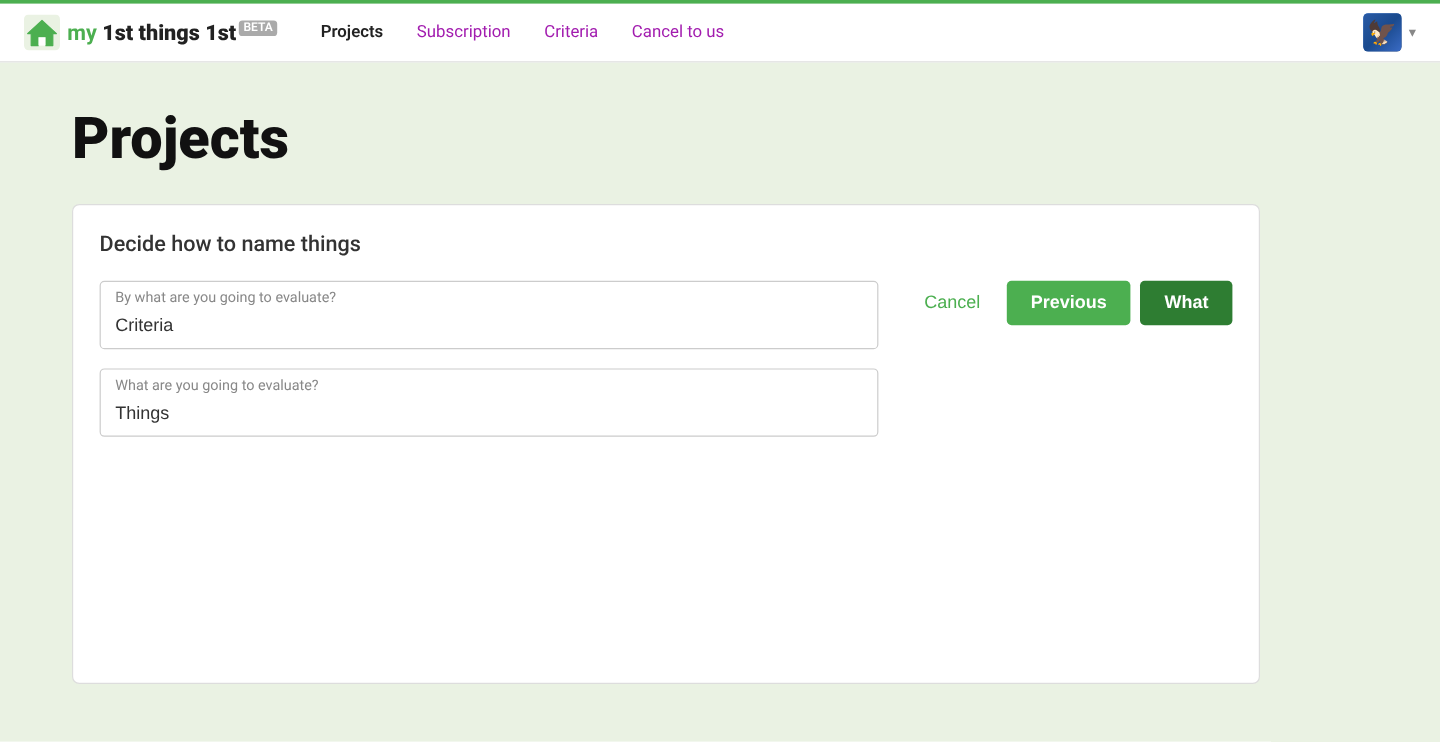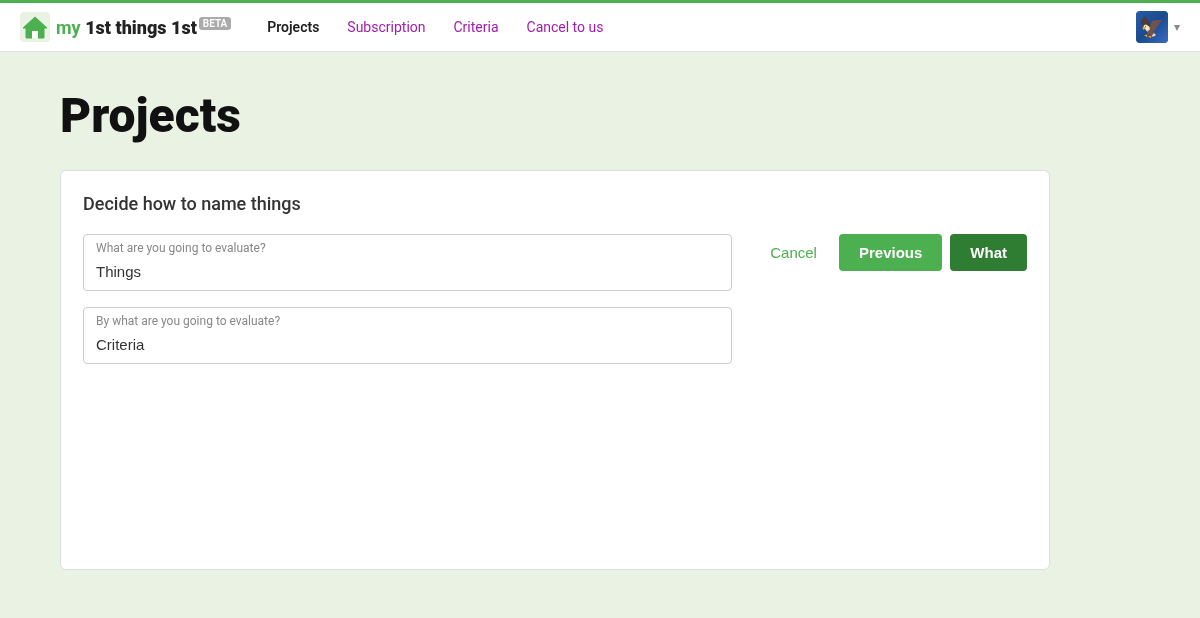--- a/index.html
+++ b/index.html
@@ -269,29 +269,29 @@
   <h1 class="page-title">Projects</h1>
 
   <div class="form-card">
     <div class="form-card-title">Decide how to name things</div>
 
     <div class="form-layout">
       <div class="form-fields">
 
         <div class="form-group">
           <div class="input-wrapper">
+            <label class="form-control-label">By what are you going to evaluate?</label>
+            <input type="text" value="Criteria" style="">
+          </div>
+        </div>
+
+        <div class="form-group">
+          <div class="input-wrapper">
             <label class="form-control-label">What are you going to evaluate?</label>
             <input type="text" value="Things" style="">
-          </div>
-        </div>
-
-        <div class="form-group">
-          <div class="input-wrapper">
-            <label class="form-control-label">By what are you going to evaluate?</label>
-            <input type="text" value="Criteria" style="">
           </div>
         </div>
       </div>
 
       <div class="form-actions">
         <button class="btn-cancel">Cancel</button>
         <div class="btn-row">
           <button class="btn btn-previous">Previous</button>
           <button class="btn btn-next">What</button>
         </div>

